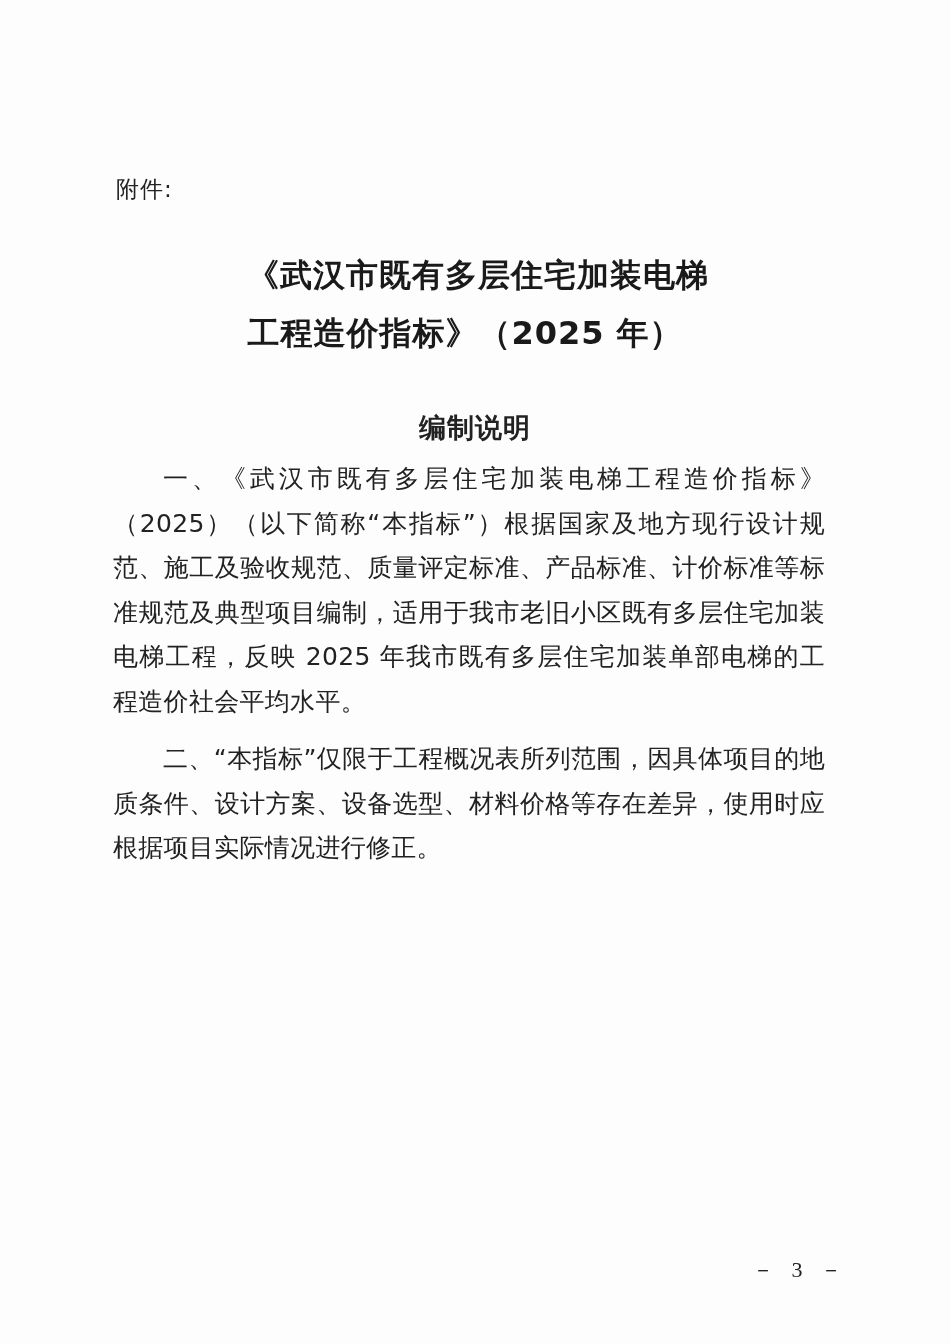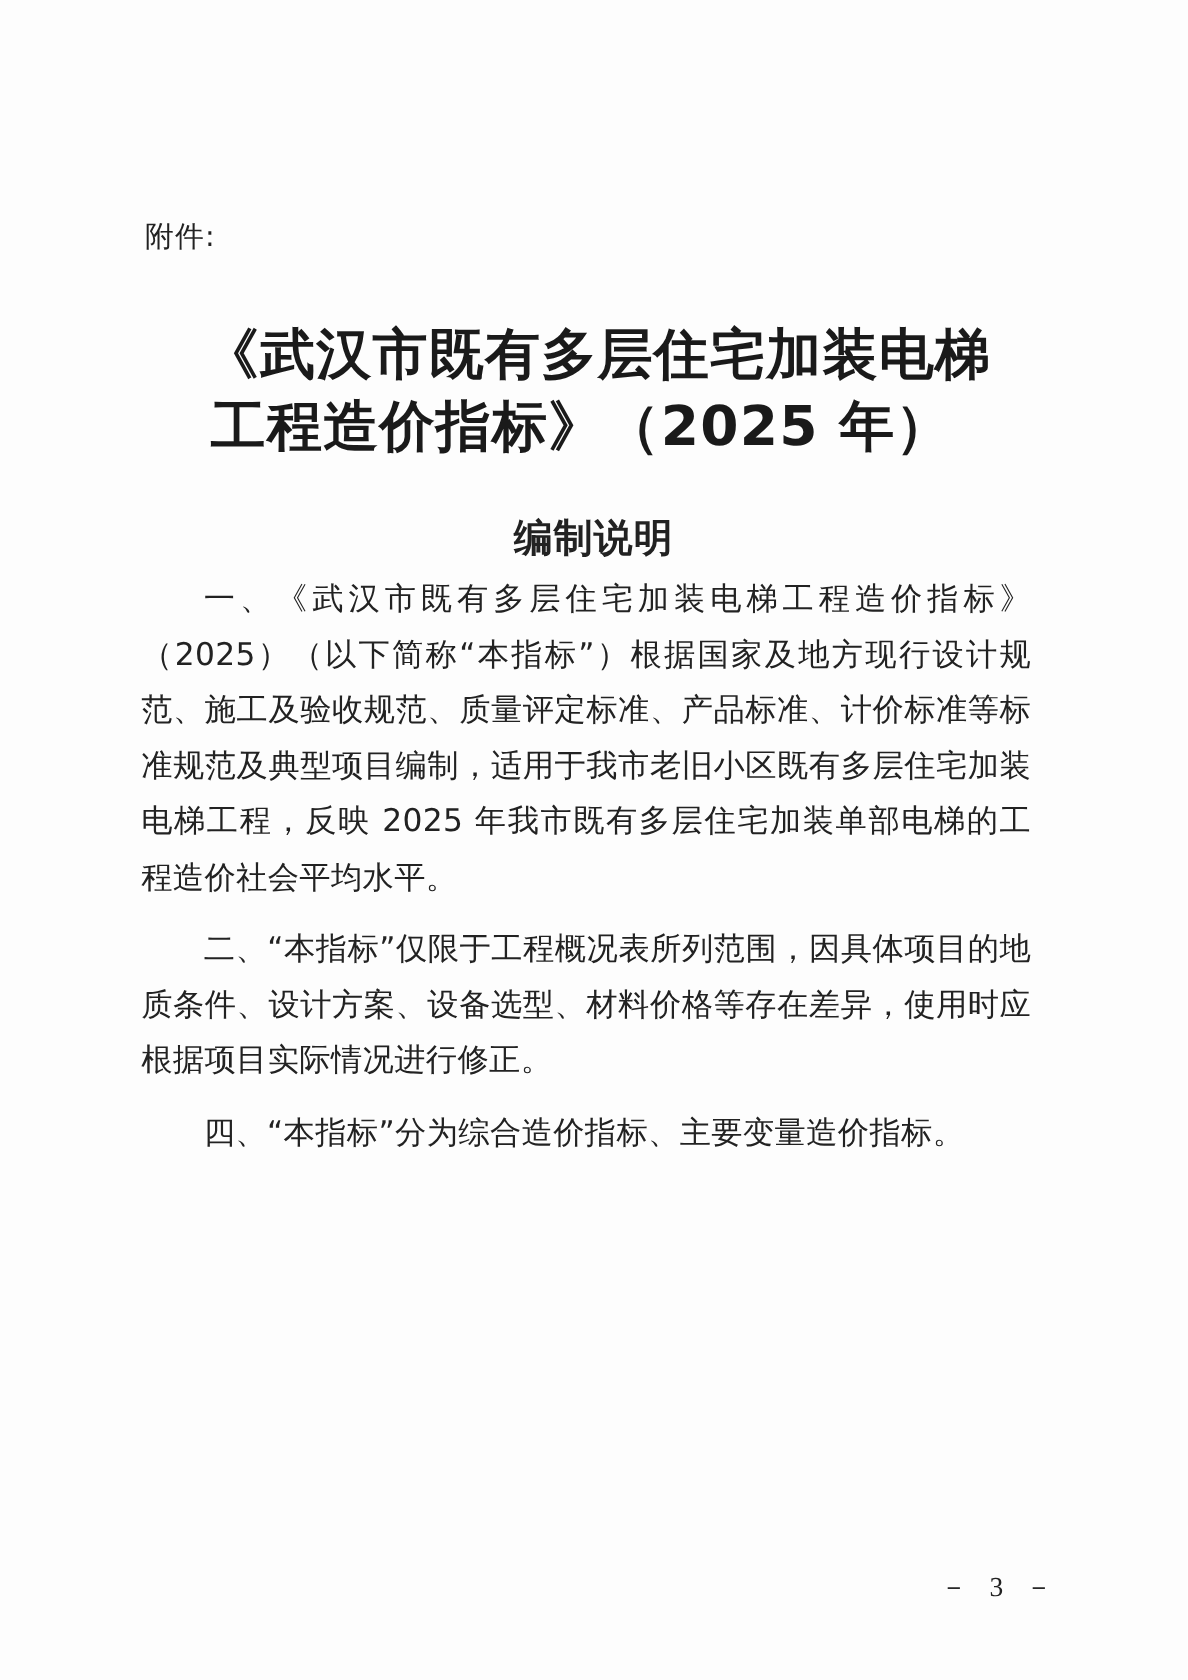--- a/index.html
+++ b/index.html
@@ -31,35 +31,35 @@
     font-weight: normal;
     color: #222;
   }
   .title {
     position: absolute;
     left: 0;
     width: 950px;
     text-align: center;
     font-family: "DejaVu Sans", sans-serif;
     font-weight: bold;
-    font-size: 44px;
+    font-size: 32px;
     letter-spacing: 1px;
     color: #1a1a1a;
   }
   .title.l1 { top: 254px; left: 0px; padding-left: 6px; box-sizing: border-box; }
   .title.l2 { top: 312px; left: -10px; }
   .subtitle {
     position: absolute;
     top: 410px;
     left: 0;
     width: 950px;
     text-align: center;
     font-family: "DejaVu Sans", sans-serif;
     font-weight: bold;
-    font-size: 31px;
+    font-size: 27px;
     letter-spacing: 1px;
     color: #222;
   }
   .body {
     position: absolute;
     left: 113px;
     top: 457px;
     width: 712px;
     font-family: "DejaVu Sans", sans-serif;
     font-size: 25px;
@@ -94,18 +94,17 @@
   <div class="attachment">附件:</div>
 
   <div class="title l1">《武汉市既有多层住宅加装电梯</div>
   <div class="title l2">工程造价指标》（2025 年）</div>
 
   <div class="subtitle">编制说明</div>
 
   <div class="body">
     <p>一、《武汉市既有多层住宅加装电梯工程造价指标》（2025）（以下简称“本指标”）根据国家及地方现行设计规范、施工及验收规范、质量评定标准、产品标准、计价标准等标准规范及典型项目编制，适用于我市老旧小区既有多层住宅加装电梯工程，反映 2025 年我市既有多层住宅加装单部电梯的工程造价社会平均水平。</p>
     <p>二、“本指标”仅限于工程概况表所列范围，因具体项目的地质条件、设计方案、设备选型、材料价格等存在差异，使用时应根据项目实际情况进行修正。</p>
-    <p>四、“本指标”分为综合造价指标、主要变量造价指标。</p>
   </div>
 
   <div class="page-number">－ 3 －</div>
 
 </div>
 
 </body></html>

